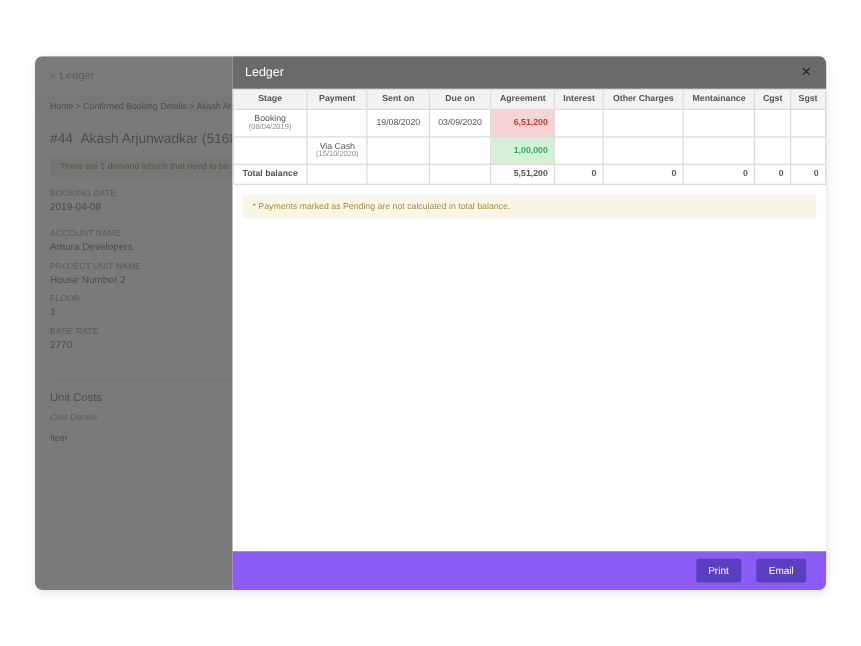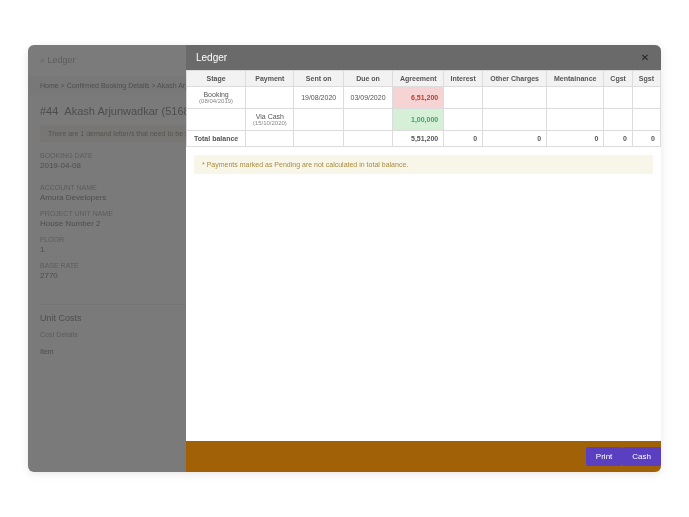--- a/index.html
+++ b/index.html
@@ -25,21 +25,21 @@
 .modal-body { flex: 1; overflow: auto; padding: 0; }
 table { border-collapse: collapse; width: 100%; font-size: 7px; }
 th, td { border: 1px solid #dcdcdc; padding: 4px 5px; text-align: center; color: #555; }
 th { background: #f2f2f2; font-weight: 600; font-size: 7px; }
 td { background: #fff; font-size: 7px; }
 .row-sub { font-size: 6px; color: #888; display: block; }
 .agree-red { background: #f6d4d4 !important; color: #c0392b; font-weight: 600; }
 .agree-green { background: #d5f0d7 !important; color: #27ae60; font-weight: 600; }
 .total-row td { font-weight: 600; }
 .note { margin: 8px; padding: 6px 8px; background: #f8f6e9; color: #a88c3c; font-size: 7px; border-radius: 2px; }
-.modal-footer { background: #a16207; padding: 6px 0; display: flex; justify-content: flex-end; gap: 0; }
+.modal-footer { background: #8b5cf6; padding: 6px 16px; display: flex; justify-content: flex-end; gap: 12px; }
 .btn { background: #5a3fc0; color: #fff; border: none; padding: 5px 10px; font-size: 8px; border-radius: 2px; cursor: pointer; }
 </style>
 </head>
 <body>
 
 <div class="frame">
   <div class="bg-app">
     <div class="bg-search">
       <span>⌕</span>
       <span>Ledger</span>
@@ -157,16 +157,16 @@
             <td style="text-align:right">0</td>
             <td style="text-align:right">0</td>
             <td style="text-align:right">0</td>
           </tr>
         </tbody>
       </table>
       <div class="note">* Payments marked as Pending are not calculated in total balance.</div>
     </div>
     <div class="modal-footer">
       <button class="btn">Print</button>
-      <button class="btn">Cash</button>
+      <button class="btn">Email</button>
     </div>
   </div>
 </div>
 
 </body></html>

